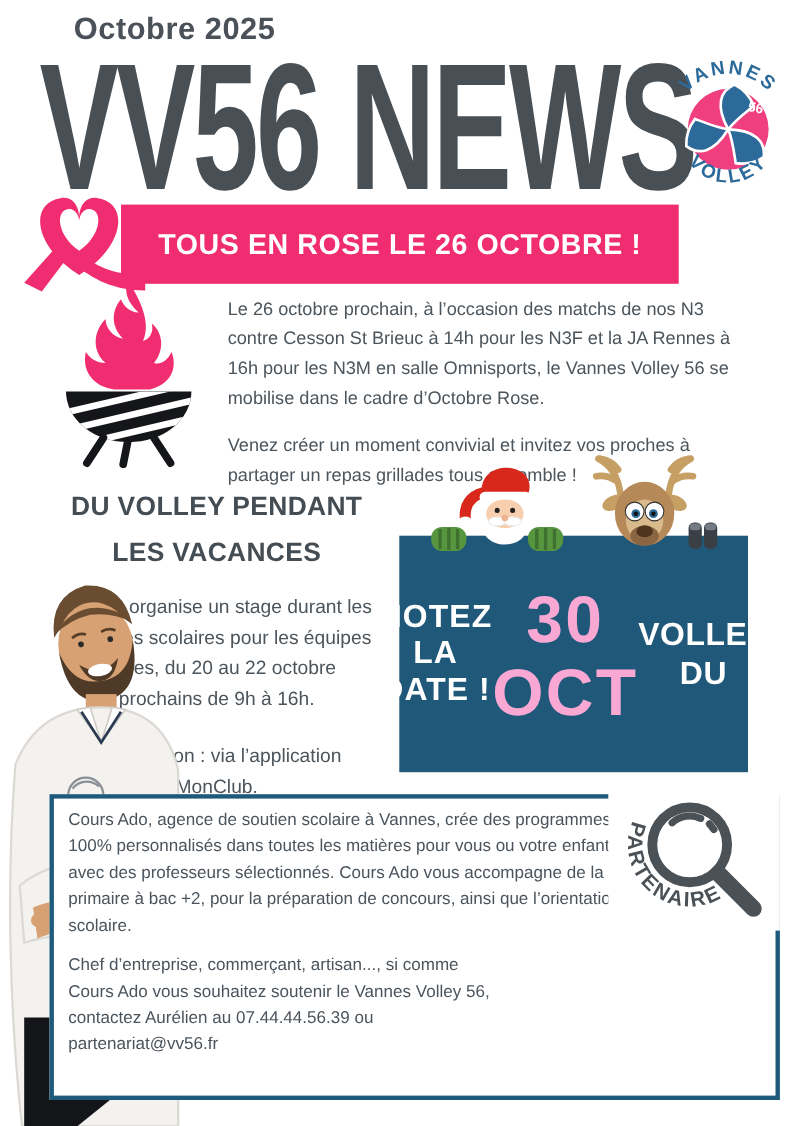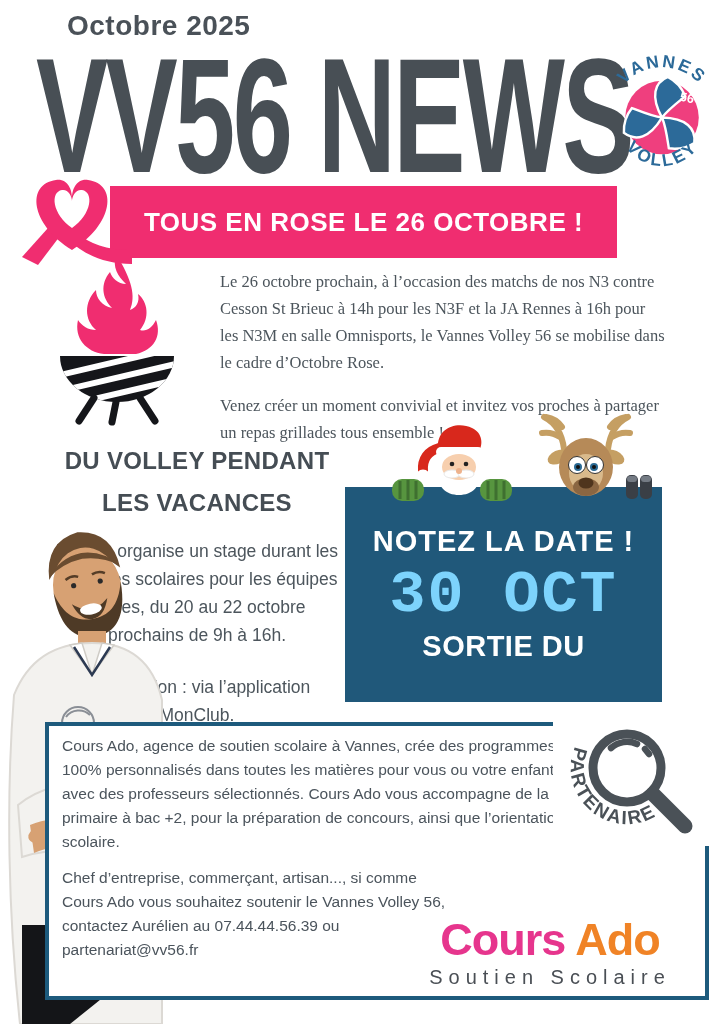--- a/index.html
+++ b/index.html
@@ -11,31 +11,31 @@
   .big-title{left:36px;top:34px;font-size:164px;line-height:1;font-weight:800;color:#484f55;
              transform:scaleX(.66);transform-origin:left top;letter-spacing:-4px;white-space:nowrap;z-index:1;}
   .club-logo{left:602px;top:34px;width:120px;height:140px;z-index:2;}
   
   .ribbon{left:10px;top:170px;width:124px;height:100px;z-index:3;}
   .pink-banner{left:110px;top:186px;width:507px;height:72px;background:#f02d70;z-index:2;
                display:flex;align-items:center;justify-content:center;}
   .pink-banner span{color:#fff;font-size:26px;font-weight:800;letter-spacing:.5px;white-space:nowrap;}
   .bbq{left:50px;top:250px;width:134px;height:176px;}
   .intro{left:203px;top:268px;width:463px;font-size:16.5px;line-height:27px;color:#4c555c;}
-  .intro p{margin:0 0 16px 17px;font-family:Liberation Serif, serif;}
+  .intro p{margin:0 0 16px 4px;}
   
   .stage-col{left:52px;top:440px;width:290px;text-align:center;}
   .stage-title{font-size:24px;line-height:42px;font-weight:800;color:#454d54;letter-spacing:.3px;}
   .stage-body{margin-top:13px;font-size:17.5px;line-height:28px;}
   .stage-res{margin-top:24px;font-size:17.5px;line-height:28px;}
   
-  .bluebox{left:345px;top:487px;width:317px;height:215px;background:#20587a;z-index:2;
-           display:flex;flex-direction:column;align-items:center;justify-content:center;text-align:center;}
+  .bluebox{left:363px;top:487px;width:317px;height:215px;background:#20587a;z-index:2;
+           display:flex;flex-direction:row;align-items:center;justify-content:center;text-align:center;}
   .std-kicker{color:#fff;font-size:29px;font-weight:800;letter-spacing:1px;}
-  .std-date{color:#7dd3fc;font-size:60px;font-weight:800;letter-spacing:2px;line-height:66px;margin:4px 0 0;font-family:Liberation Mono, monospace;}
+  .std-date{color:#f9a8d4;font-size:60px;font-weight:800;letter-spacing:2px;line-height:66px;margin:4px 0 0;}
   .std-line{color:#fff;font-size:29px;font-weight:800;line-height:36px;letter-spacing:.5px;}
   .santa{left:386px;top:421px;width:130px;height:80px;z-index:3;}
   .reindeer{left:516px;top:413px;width:140px;height:88px;z-index:3;}
   
   .photo{left:0;top:495px;width:164px;height:529px;z-index:1;}
   
   .partner-box{left:45px;top:722px;width:656px;height:270px;background:#fff;border:4px solid #1d5a7c;z-index:2;}
   .partner-box .inner{position:absolute;left:13px;top:8px;font-size:15.5px;line-height:24px;color:#4b545c;}
   .pp{margin:0 0 12px 0;}
   .pp1{width:505px;}
@@ -210,21 +210,21 @@
         <rect x="124" y="62" width="12" height="24" rx="5" fill="#3a3f46"></rect>
         <rect x="111" y="63" width="10" height="6" rx="3" fill="#747b84"></rect>
         <rect x="125" y="63" width="10" height="6" rx="3" fill="#747b84"></rect>
       </g>
     </svg>
   </div>
 
   <div class="abs bluebox">
     <div class="std-kicker">NOTEZ LA DATE !</div>
     <div class="std-date">30 OCT</div>
-    <div class="std-line">SORTIE DU</div>
+    <div class="std-line">VOLLEY DU</div>
   </div>
 
   <div class="abs partner-box">
     <div class="inner">
       <p class="pp pp1">Cours Ado, agence de soutien scolaire à Vannes, crée des programmes 100% personnalisés dans toutes les matières pour vous ou votre enfant, avec des professeurs sélectionnés. Cours Ado vous accompagne de la primaire à bac +2, pour la préparation de concours, ainsi que l’orientation scolaire.</p>
       <p class="pp pp3">Chef d’entreprise, commerçant, artisan..., si comme Cours Ado vous souhaitez soutenir le Vannes Volley 56, contactez Aurélien au 07.44.44.56.39 ou partenariat@vv56.fr</p>
     </div>
   </div>
 
   <div class="abs badge">
@@ -237,20 +237,14 @@
         <path d="M 58 44 A 24 24 0 0 1 84 40" stroke-width="6.5"></path>
         <path d="M 92 45 l 4 5" stroke-width="6.5"></path>
         <line x1="100" y1="90" x2="132" y2="122" stroke-width="15"></line>
       </g>
       <text font-size="19" font-weight="bold" fill="#4a5157" letter-spacing="2">
         <textPath href="#badgeArc" startOffset="50%" text-anchor="middle">PARTENAIRE</textPath>
       </text>
     </svg>
   </div>
 
-  <div class="abs coursado">
-    <div class="ca-main">
-      <span class="ca-pink">Cours </span><span class="ca-orange">Ado</span>
-    </div>
-    <div class="ca-sub">Soutien Scolaire</div>
-  </div>
 
 </div>
 
 </body></html>

